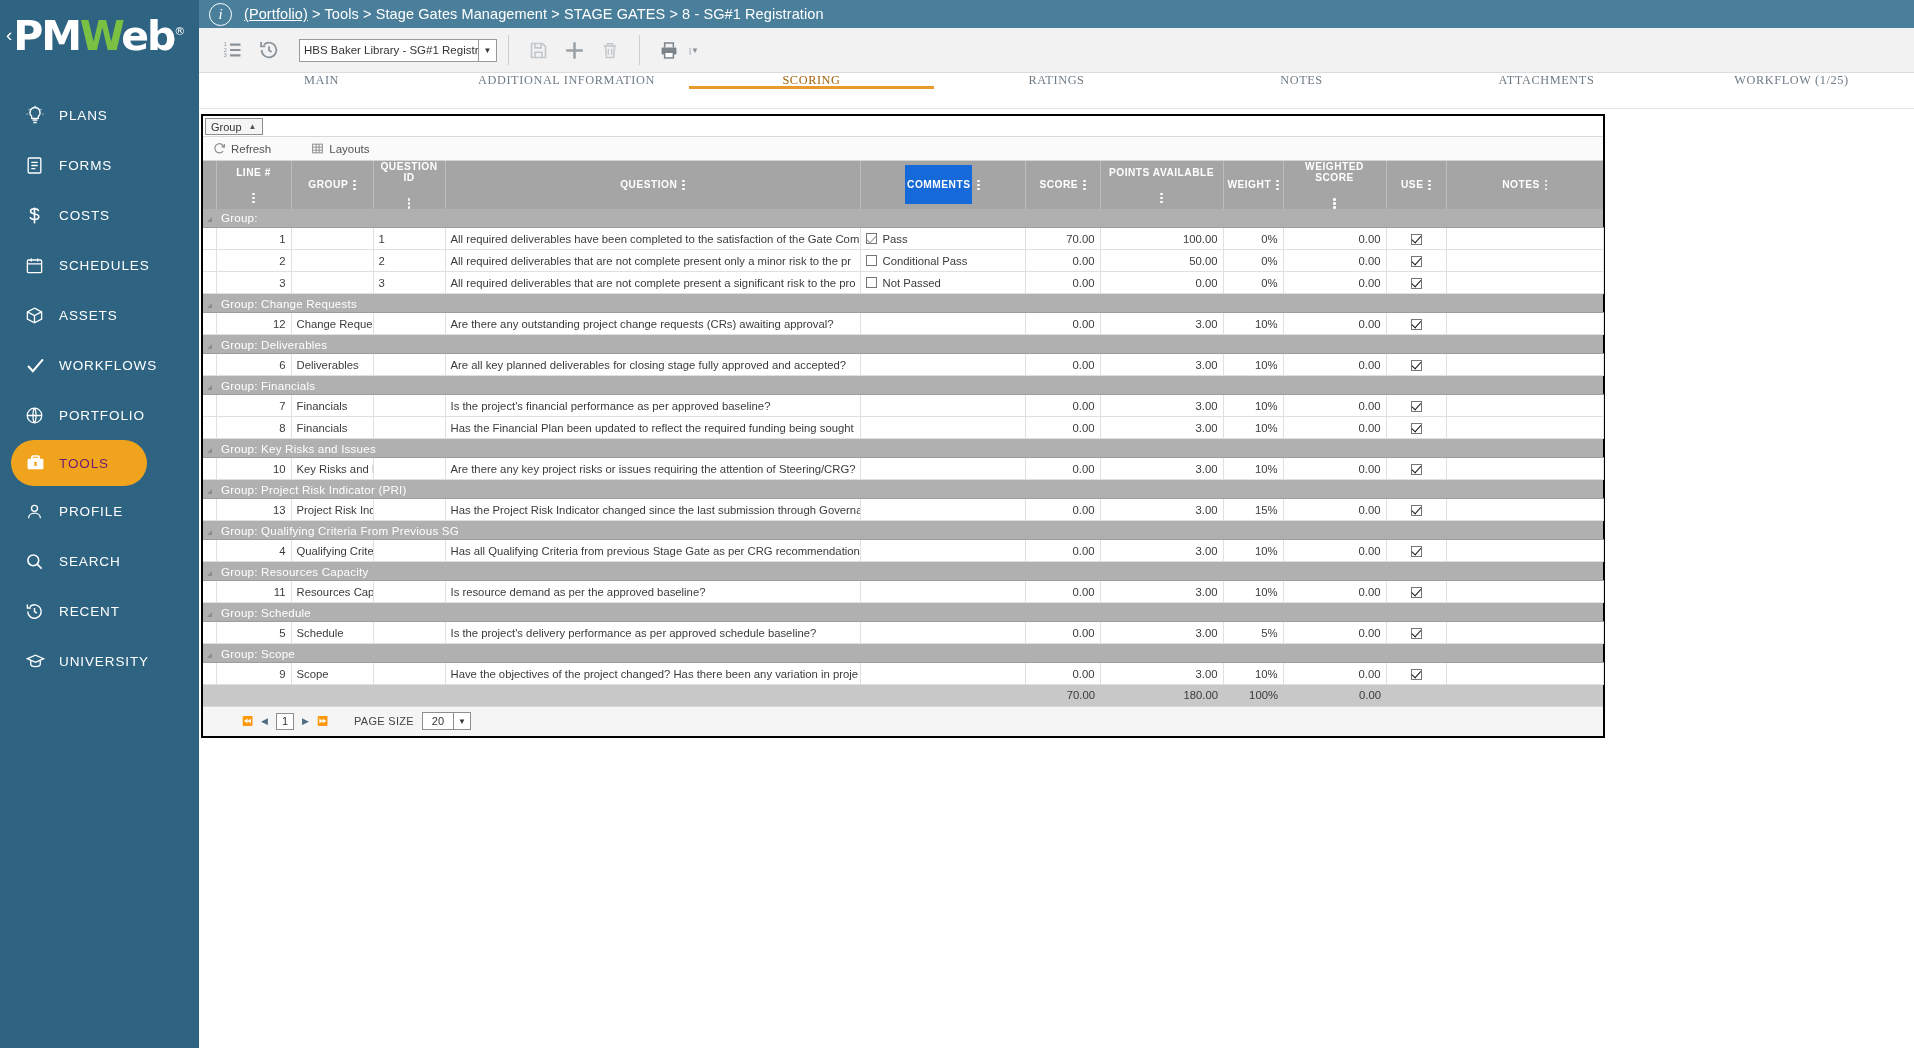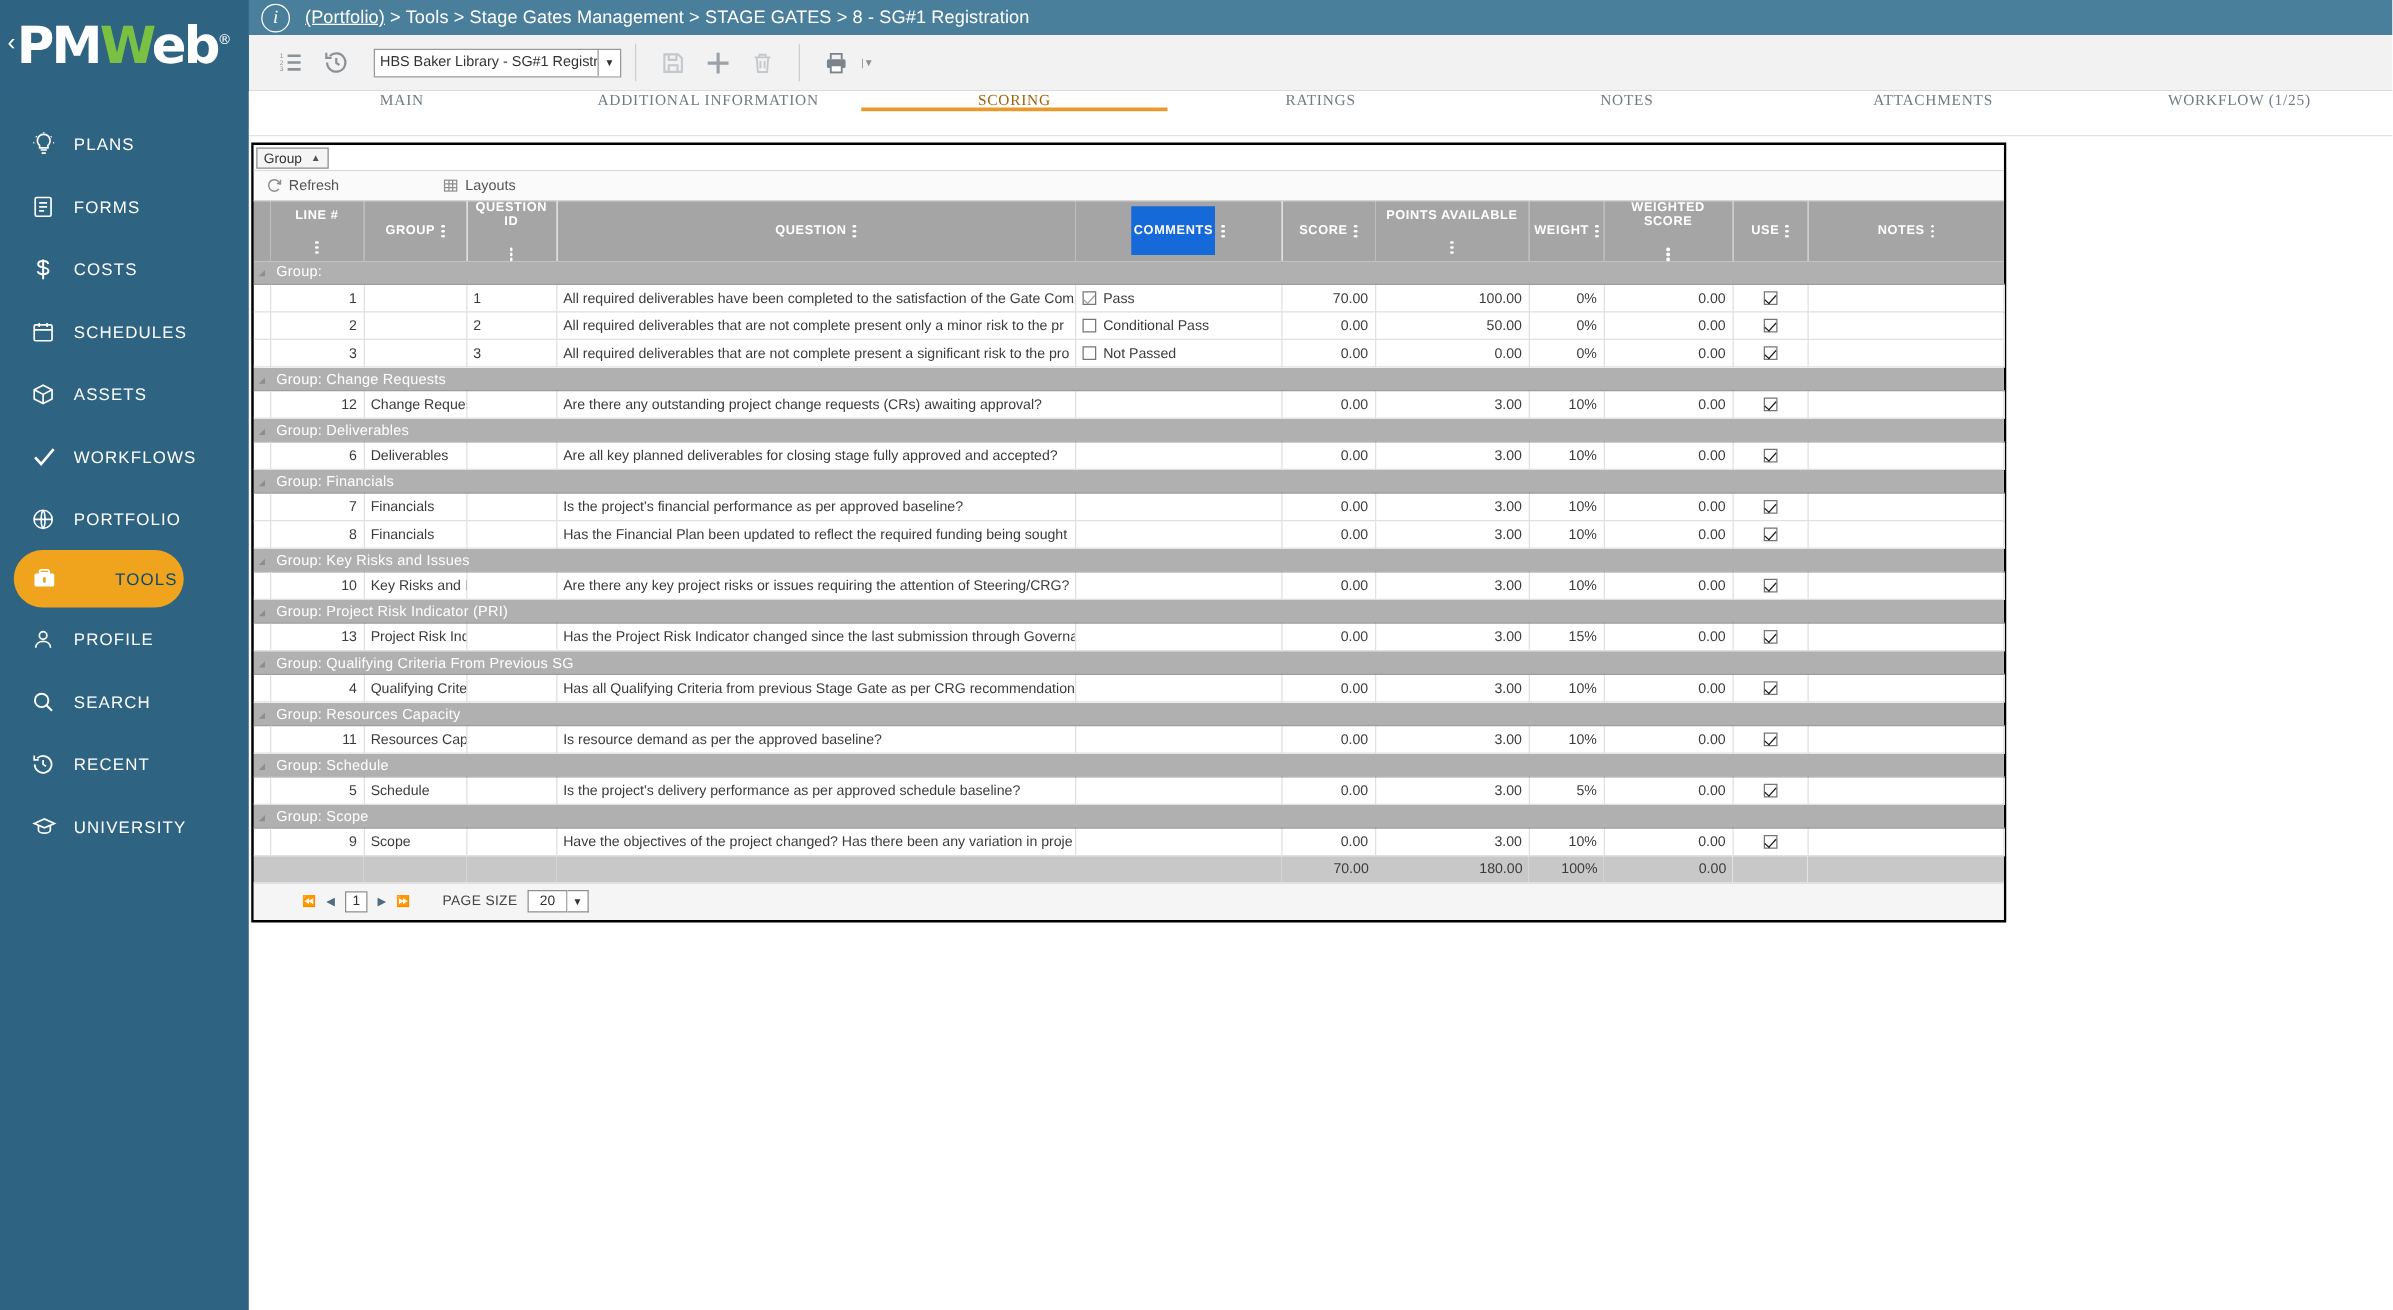--- a/index.html
+++ b/index.html
@@ -53,21 +53,21 @@
   }
   .nav-item .nav-label {
     font-size: 13.5px; letter-spacing: 0.9px; color: #ffffff;
     font-weight: 400;
   }
   .nav-item.active {
     background: #f0a41e; border-radius: 26px;
     margin-left: 11px; margin-right: 52px;
     padding-left: 14px; height: 46px;
   }
-  .nav-item.active .nav-label { color: #0c4a6e; margin-left: 33px; }
+  .nav-item.active .nav-label { color: #701a75; }
   .nav-sep { height: 8px; }
 
   
   .main {
     flex: 1; display: flex; flex-direction: column;
     background: #ffffff; min-width: 0;
   }
   .breadcrumb-bar {
     height: 28px; background: #4a7f9c;
     display: flex; align-items: center;
@@ -153,21 +153,20 @@
     height: 17px; padding: 0 5px;
     display: flex; align-items: center;
     font-size: 11px; color: #333; cursor: pointer;
   }
   .group-chip .caret { margin-left: 7px; font-size: 8px; color: #555; }
 
   .toolstrip {
     height: 24px; background: #fafafa;
     display: flex; align-items: center; padding-left: 10px;
     border-bottom: 1px solid #d5d5d5;
-    gap: 43px;
   }
   .ts-btn {
     display: flex; align-items: center; gap: 5px;
     font-size: 11.5px; color: #555; cursor: pointer; margin-right: 40px;
   }
   .ts-btn svg { display: block; }
 
   table.grid {
     width: 100%; border-collapse: collapse; table-layout: fixed;
   }

